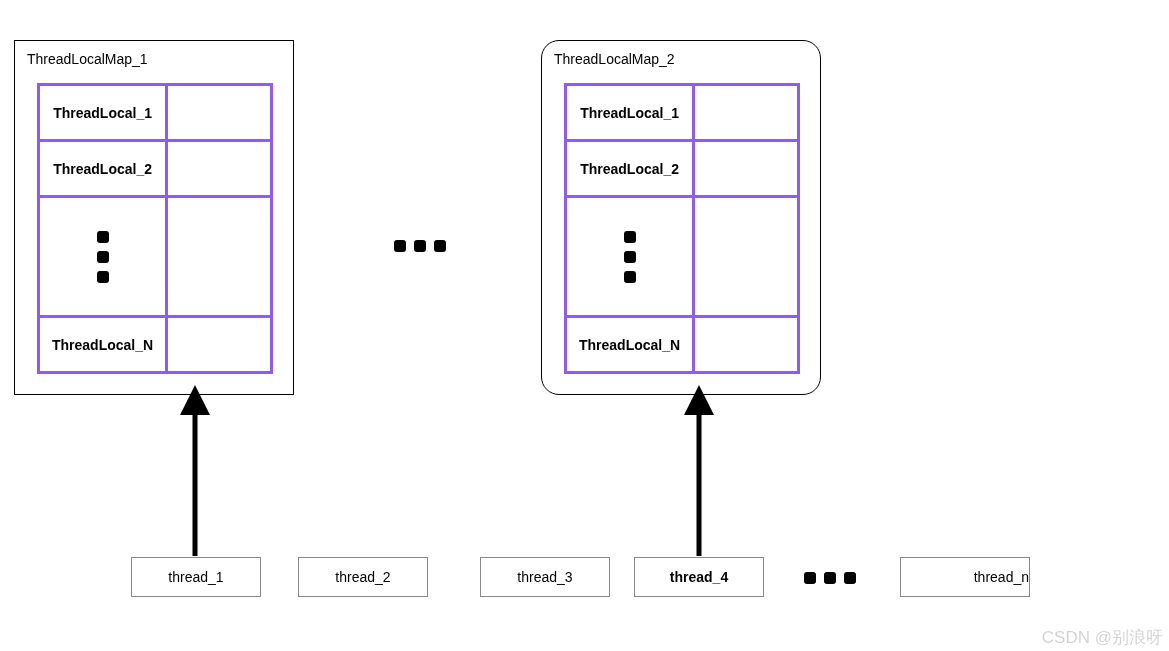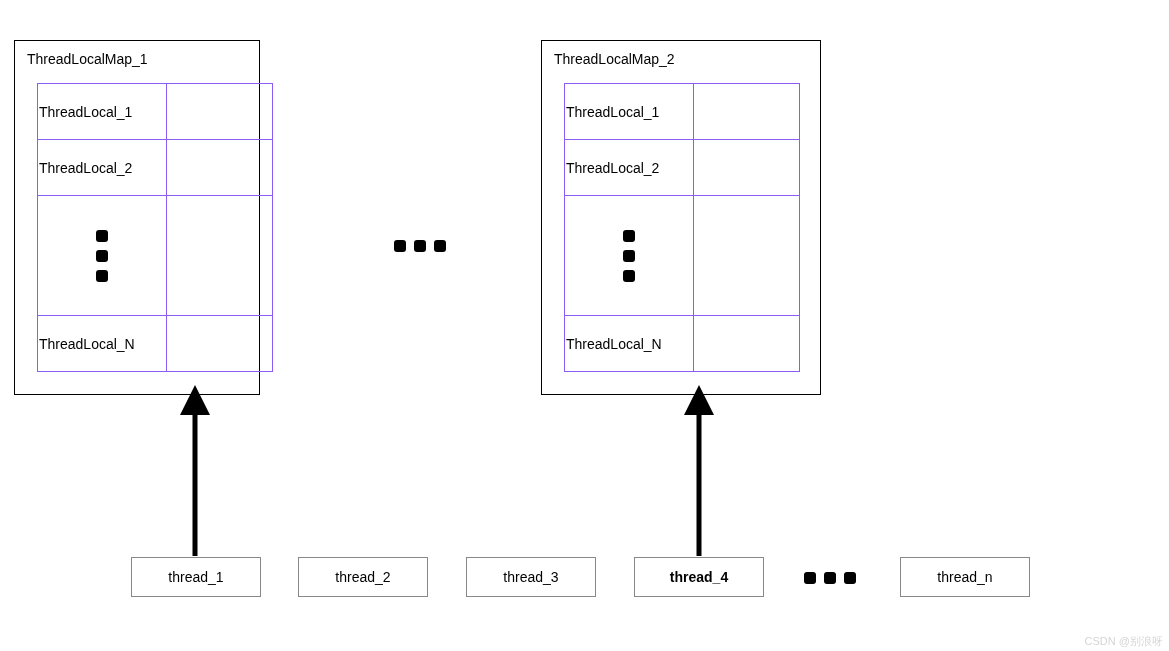--- a/index.html
+++ b/index.html
@@ -25,24 +25,25 @@
       left: 12px;
     }
     .table {
       position: absolute;
       border-collapse: collapse;
       top: 42px;
       left: 22px;
       width: 236px;
     }
     .table td {
-      border: 1px solid #8b5cf6;
+      border: 3px solid #8b5cf6;
       height: 56px;
-      text-align: left;
+      text-align: center;
       vertical-align: middle;
+      font-weight: bold;
     }
     .table td:first-child { width: 55%; }
     .table td:last-child  { width: 45%; }
     .table .ellipsis-row td { height: 120px; }
     .vdots {
       display: flex;
       flex-direction: column;
       align-items: center;
       gap: 8px;
     }
@@ -71,29 +72,29 @@
       width: 130px;
       height: 40px;
       display: flex;
       align-items: center;
       justify-content: center;
     }
     .watermark {
       position: absolute;
       right: 6px;
       bottom: 2px;
-      font-size: 11px;
+      font-size: 17px;
       color: rgba(0,0,0,.18);
       font-family: "Microsoft YaHei", Arial, sans-serif;
     }
   </style>
 </head>
 <body>
 
-<div class="map-box" style="left:14px; top:40px; width:246px; height:355px;">
+<div class="map-box" style="left:14px; top:40px; width:280px; height:355px;">
   <div class="map-title">ThreadLocalMap_1</div>
   <table class="table">
     <tbody>
         <tr>
       <td>ThreadLocal_1</td>
       <td></td>
     </tr>
     <tr>
       <td>ThreadLocal_2</td>
       <td></td>
@@ -115,21 +116,21 @@
   </tbody>
     </table>
 </div>
 
 <div class="hdots" style="left:394px; top:240px;">
   <span class="dot"></span>
     <span class="dot"></span>
     <span class="dot"></span>
 </div>
 
-<div class="map-box" style="left:541px; top:40px; width:280px; height:355px;">
+<div class="map-box" style="left:541px; top:40px; width:280px; height:355px;border-radius:18px;">
   <div class="map-title">ThreadLocalMap_2</div>
   <table class="table">
     <tbody>
         <tr>
       <td>ThreadLocal_1</td>
       <td></td>
     </tr>
     <tr>
       <td>ThreadLocal_2</td>
       <td></td>
@@ -161,30 +162,30 @@
   <line x1="195" y1="556" x2="195" y2="405" stroke="#000" stroke-width="5" marker-end="url(#ah)"></line>
   <line x1="699" y1="556" x2="699" y2="405" stroke="#000" stroke-width="5" marker-end="url(#ah)"></line>
 </svg>
 
 <div class="thread-box" style="left:131px; top:557px;">
   <span>thread_1</span>
 </div>
 <div class="thread-box" style="left:298px; top:557px;">
   <span>thread_2</span>
 </div>
-<div class="thread-box" style="left:466px; top:557px;text-align:center;">
+<div class="thread-box" style="left:480px; top:557px;text-align:center;">
   <span>thread_3</span>
 </div>
 <div class="thread-box" style="left:634px; top:557px;font-weight:bold;">
   <span>thread_4</span>
 </div>
 
 <div class="hdots" style="left:804px; top:572px;">
   <span class="dot"></span>
     <span class="dot"></span>
     <span class="dot"></span>
 </div>
 
-<div class="thread-box" style="left:900px; top:557px;">
+<div class="thread-box" style="left:900px; top:557px;justify-content:flex-end;">
   <span>thread_n</span>
 </div>
 
 <div class="watermark">CSDN @别浪呀</div>
 
 </body></html>

